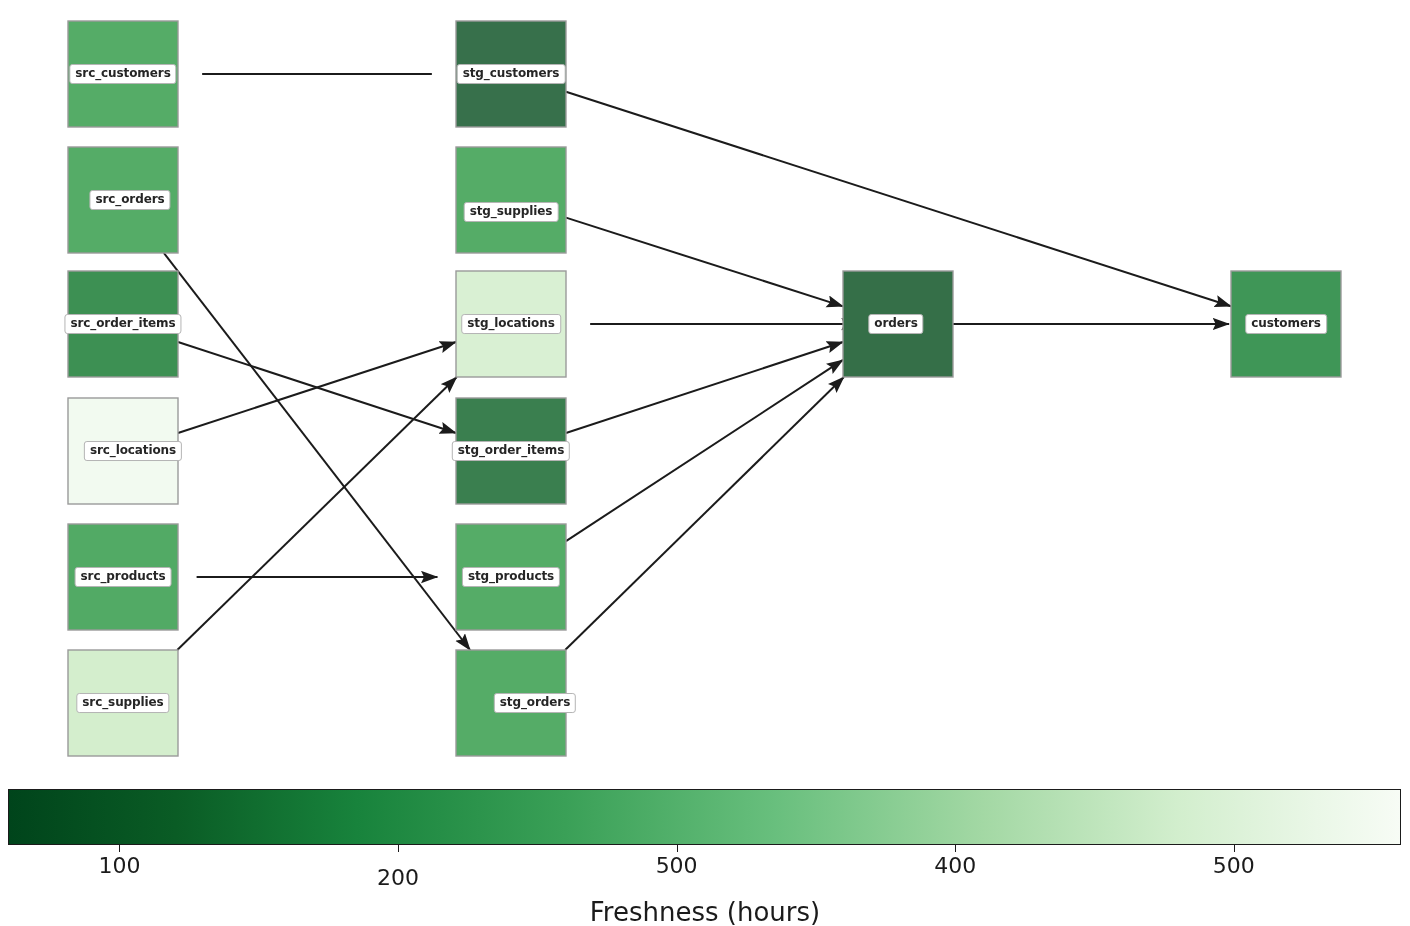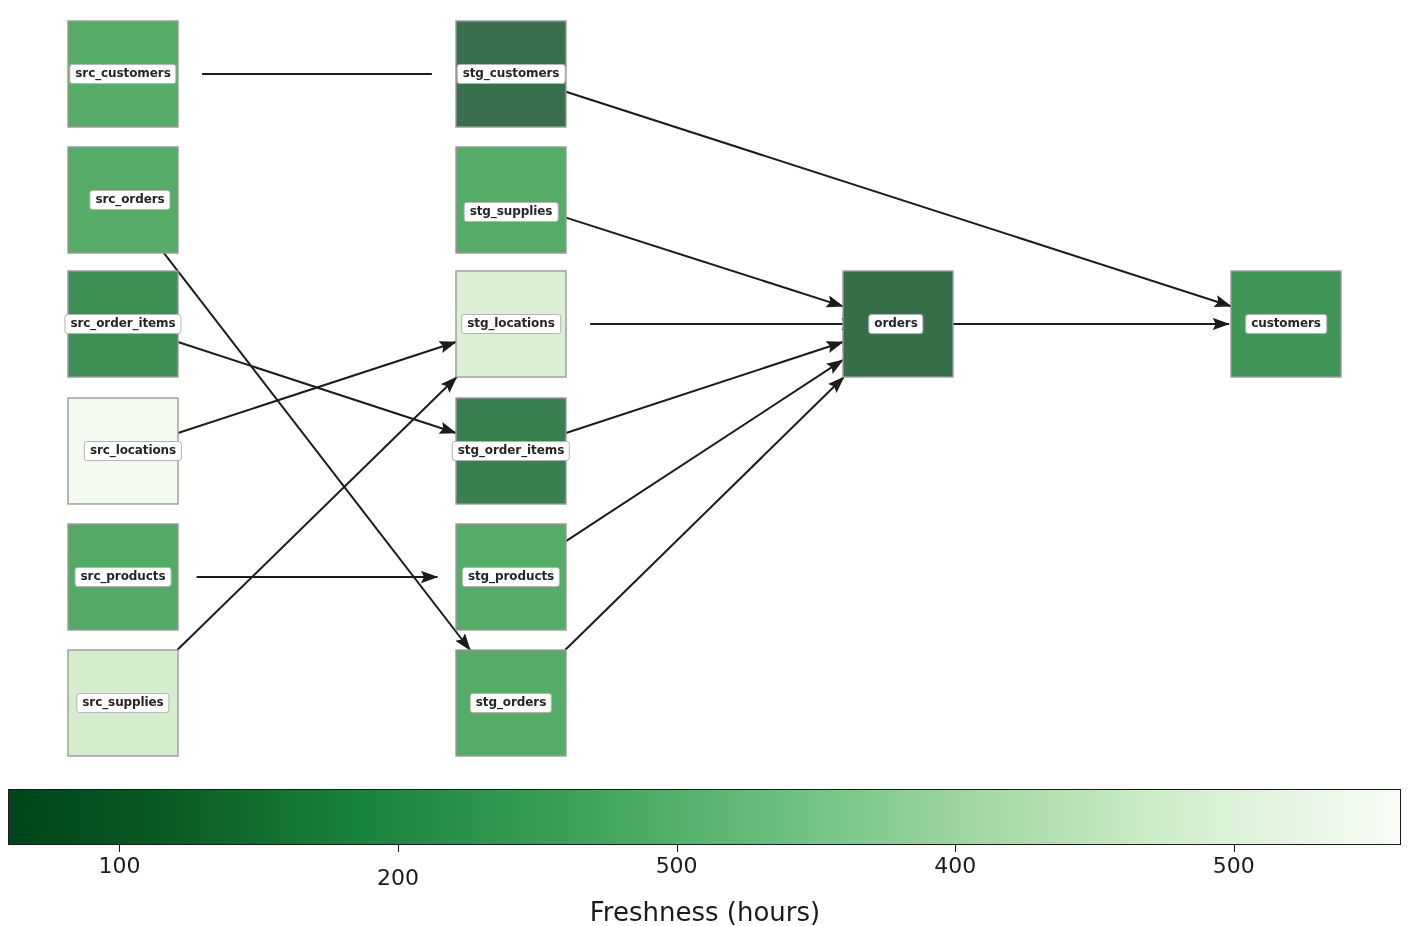--- a/index.html
+++ b/index.html
@@ -150,21 +150,21 @@
       <div class="node-label" style="left: 123px; top: 200px; margin-left: 7px;">src_orders</div>
       <div class="node-label" style="left: 123px; top: 324px;">src_order_items</div>
       <div class="node-label" style="left: 133px; top: 451px;">src_locations</div>
       <div class="node-label" style="left: 123px; top: 577px;">src_products</div>
       <div class="node-label" style="left: 123px; top: 703px;">src_supplies</div>
       <div class="node-label" style="left: 511px; top: 74px;">stg_customers</div>
       <div class="node-label" style="left: 511px; top: 212px;">stg_supplies</div>
       <div class="node-label" style="left: 511px; top: 324px;">stg_locations</div>
       <div class="node-label" style="left: 511px; top: 451px;">stg_order_items</div>
       <div class="node-label" style="left: 511px; top: 577px;">stg_products</div>
-      <div class="node-label" style="left: 511px; top: 703px;">stg_orders</div>
+      <div class="node-label" style="left: 535px; top: 703px;">stg_orders</div>
       <div class="node-label" style="left: 896px; top: 324px;">orders</div>
       <div class="node-label" style="left: 1286px; top: 324px;">customers</div>
     </div>
 
   <div id="colorbar-wrap">
     <div id="colorbar-bar" style="background: linear-gradient(to right, rgb(0, 68, 27) 0%, rgb(10, 92, 37) 12%, rgb(24, 131, 60) 25%, rgb(58, 160, 87) 40%, rgb(104, 191, 125) 55%, rgb(163, 216, 164) 70%, rgb(210, 238, 205) 84%, rgb(234, 247, 231) 94%, rgb(247, 252, 245) 100%);"></div>
     <div id="colorbar-ticks">
         <div class="cb-tick" style="left: 111.44px;"></div>
         <div class="cb-ticklabel" style="left: 111.44px;">100</div>
         <div class="cb-tick" style="left: 390.04px;"></div>

